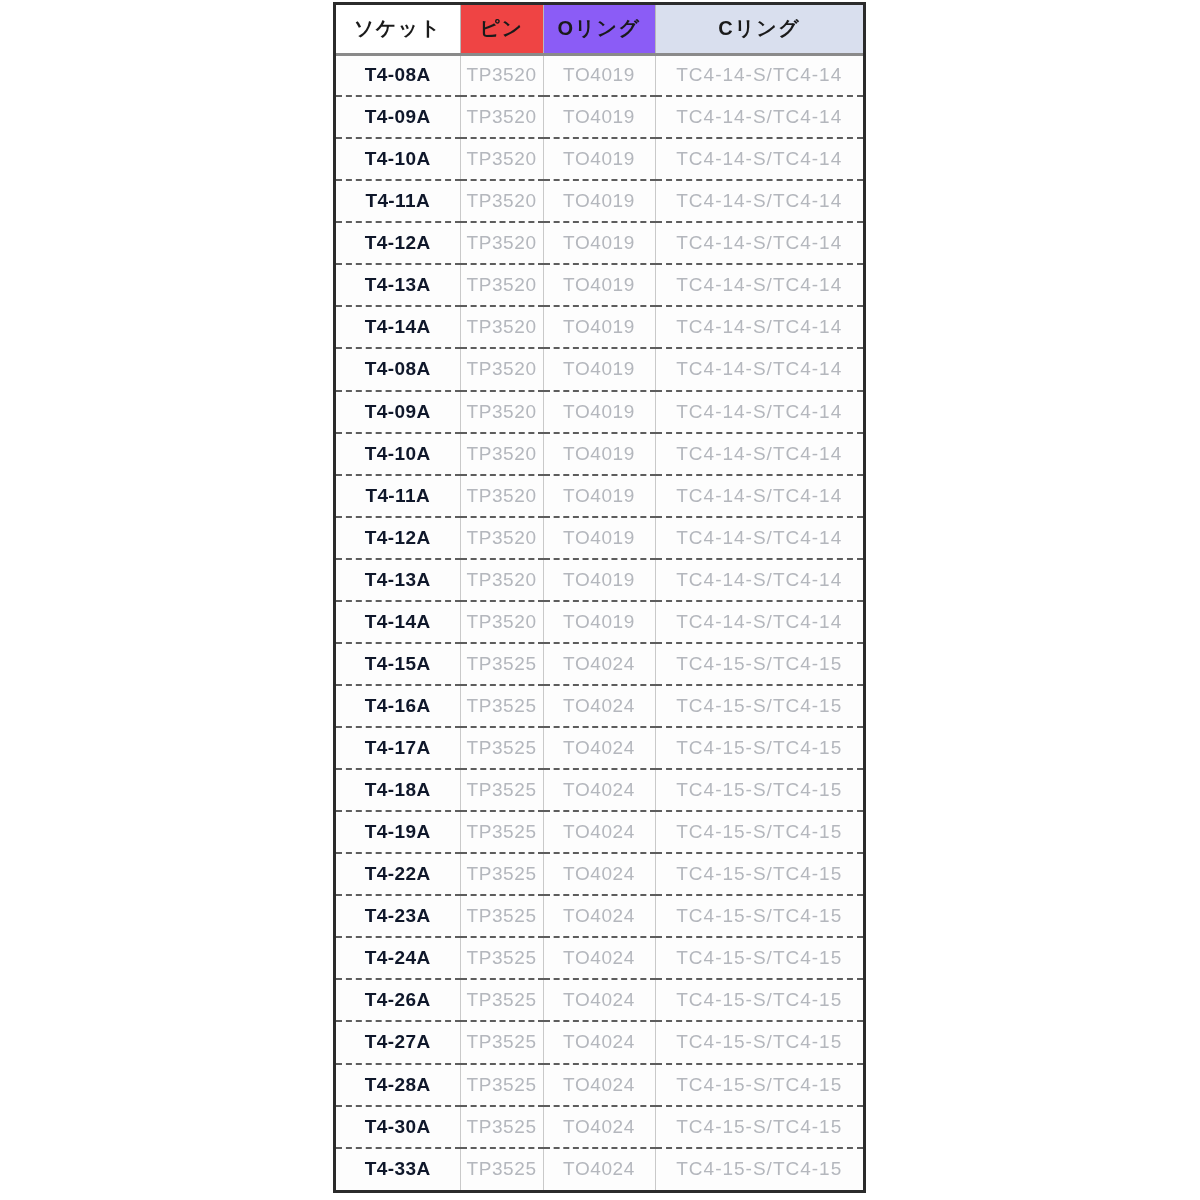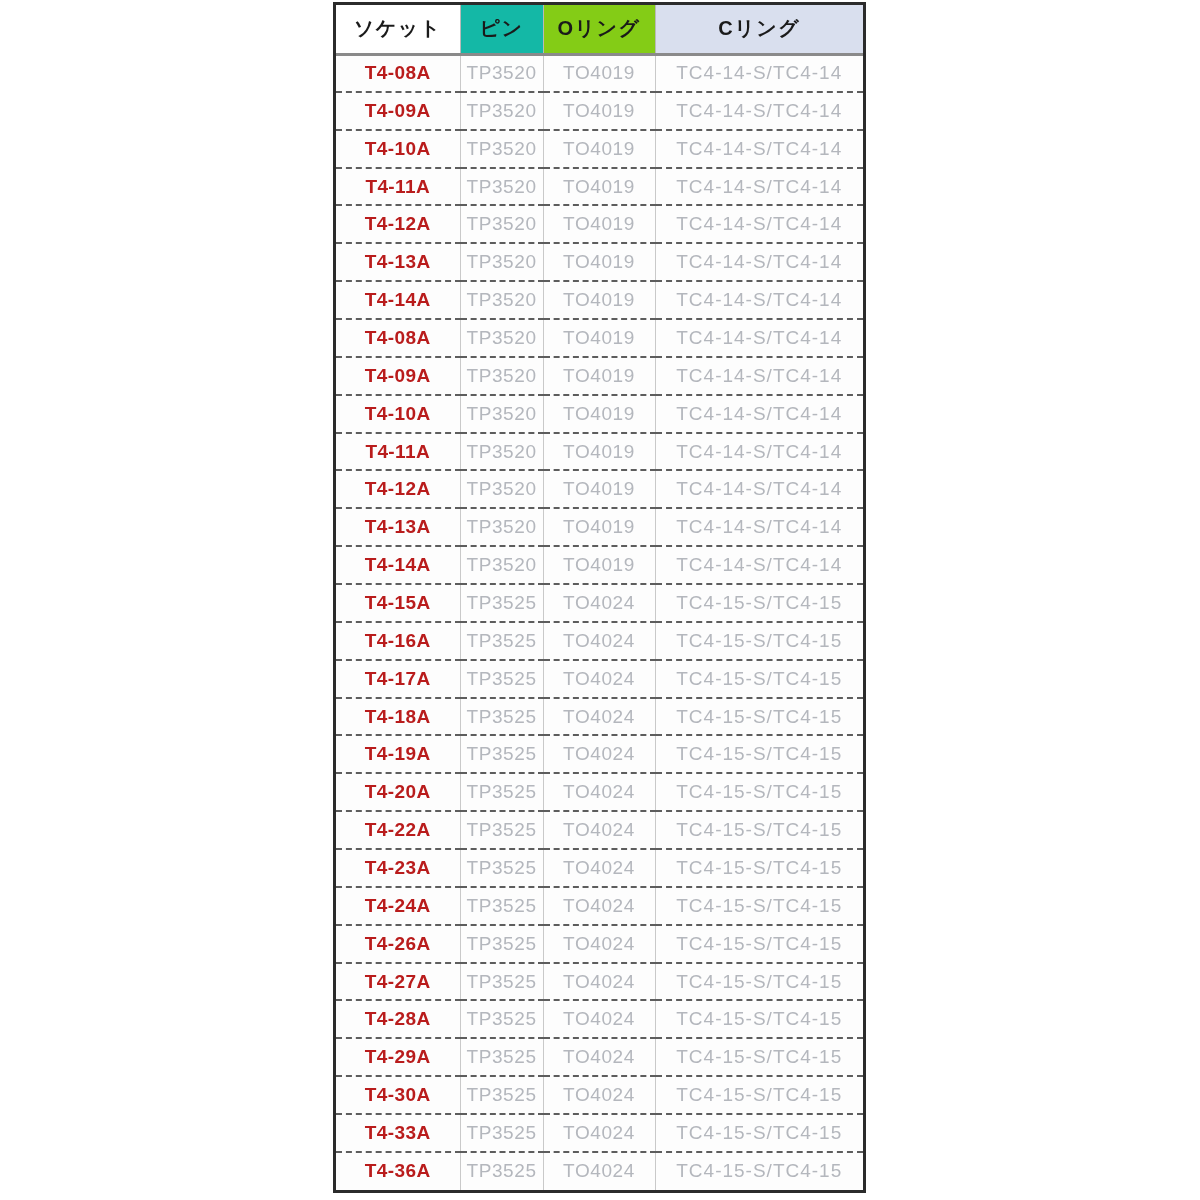--- a/index.html
+++ b/index.html
@@ -62,22 +62,22 @@
     text-align: center;
     vertical-align: middle;
     letter-spacing: 1.5px;
     border-right: 1px solid #b9b9b9;
     border-bottom: 3px solid #8a8a8a;
     white-space: nowrap;
   }
   thead th:last-child { border-right: none; }
 
   th.hd-socket { background: #ffffff; }
-  th.hd-pin    { background: #14b8a6; font-family: Liberation Mono, monospace; }
-  th.hd-oring  { background: #84cc16; }
+  th.hd-pin    { background: #ef4444; font-family: Liberation Mono, monospace; }
+  th.hd-oring  { background: #8b5cf6; }
   th.hd-cring  { background: #d9dfee; text-align: center; }
 
   
   tbody tr {
     height: 35.6px;
   }
   tbody td {
     margin: 0;
     padding: 0 2px;
     text-align: center;
@@ -86,21 +86,21 @@
     font-size: 19px;
     letter-spacing: 0.6px;
     border-right: 1px solid #c9c9c9;
     border-bottom: 2px dashed #5d5d5d;
     background: #fdfdfd;
   }
   tbody td:last-child { border-right: none; }
   tbody tr:last-child td { border-bottom: none; }
 
   td.cell-socket {
-    color: #b91c1c;
+    color: #0f172a;
     font-weight: 700;
     letter-spacing: 0.4px;
   }
   td.cell-pin,
   td.cell-oring,
   td.cell-cring {
     color: #b4b7bd;
     font-weight: 400;
   }
   td.cell-cring { letter-spacing: 1px; }
@@ -235,26 +235,20 @@
             <td class="cell-oring">TO4024</td>
             <td class="cell-cring">TC4-15-S/TC4-15</td>
           </tr>
           <tr>
             <td class="cell-socket">T4-19A</td>
             <td class="cell-pin">TP3525</td>
             <td class="cell-oring">TO4024</td>
             <td class="cell-cring">TC4-15-S/TC4-15</td>
           </tr>
           <tr>
-            <td class="cell-socket">T4-20A</td>
-            <td class="cell-pin">TP3525</td>
-            <td class="cell-oring">TO4024</td>
-            <td class="cell-cring">TC4-15-S/TC4-15</td>
-          </tr>
-          <tr>
             <td class="cell-socket">T4-22A</td>
             <td class="cell-pin">TP3525</td>
             <td class="cell-oring">TO4024</td>
             <td class="cell-cring">TC4-15-S/TC4-15</td>
           </tr>
           <tr>
             <td class="cell-socket">T4-23A</td>
             <td class="cell-pin">TP3525</td>
             <td class="cell-oring">TO4024</td>
             <td class="cell-cring">TC4-15-S/TC4-15</td>
@@ -277,39 +271,27 @@
             <td class="cell-oring">TO4024</td>
             <td class="cell-cring">TC4-15-S/TC4-15</td>
           </tr>
           <tr>
             <td class="cell-socket">T4-28A</td>
             <td class="cell-pin">TP3525</td>
             <td class="cell-oring">TO4024</td>
             <td class="cell-cring">TC4-15-S/TC4-15</td>
           </tr>
           <tr>
-            <td class="cell-socket">T4-29A</td>
-            <td class="cell-pin">TP3525</td>
-            <td class="cell-oring">TO4024</td>
-            <td class="cell-cring">TC4-15-S/TC4-15</td>
-          </tr>
-          <tr>
             <td class="cell-socket">T4-30A</td>
             <td class="cell-pin">TP3525</td>
             <td class="cell-oring">TO4024</td>
             <td class="cell-cring">TC4-15-S/TC4-15</td>
           </tr>
           <tr>
             <td class="cell-socket">T4-33A</td>
-            <td class="cell-pin">TP3525</td>
-            <td class="cell-oring">TO4024</td>
-            <td class="cell-cring">TC4-15-S/TC4-15</td>
-          </tr>
-          <tr>
-            <td class="cell-socket">T4-36A</td>
             <td class="cell-pin">TP3525</td>
             <td class="cell-oring">TO4024</td>
             <td class="cell-cring">TC4-15-S/TC4-15</td>
           </tr>
         </tbody>
     </table>
   </div>
 
 </div>
 

